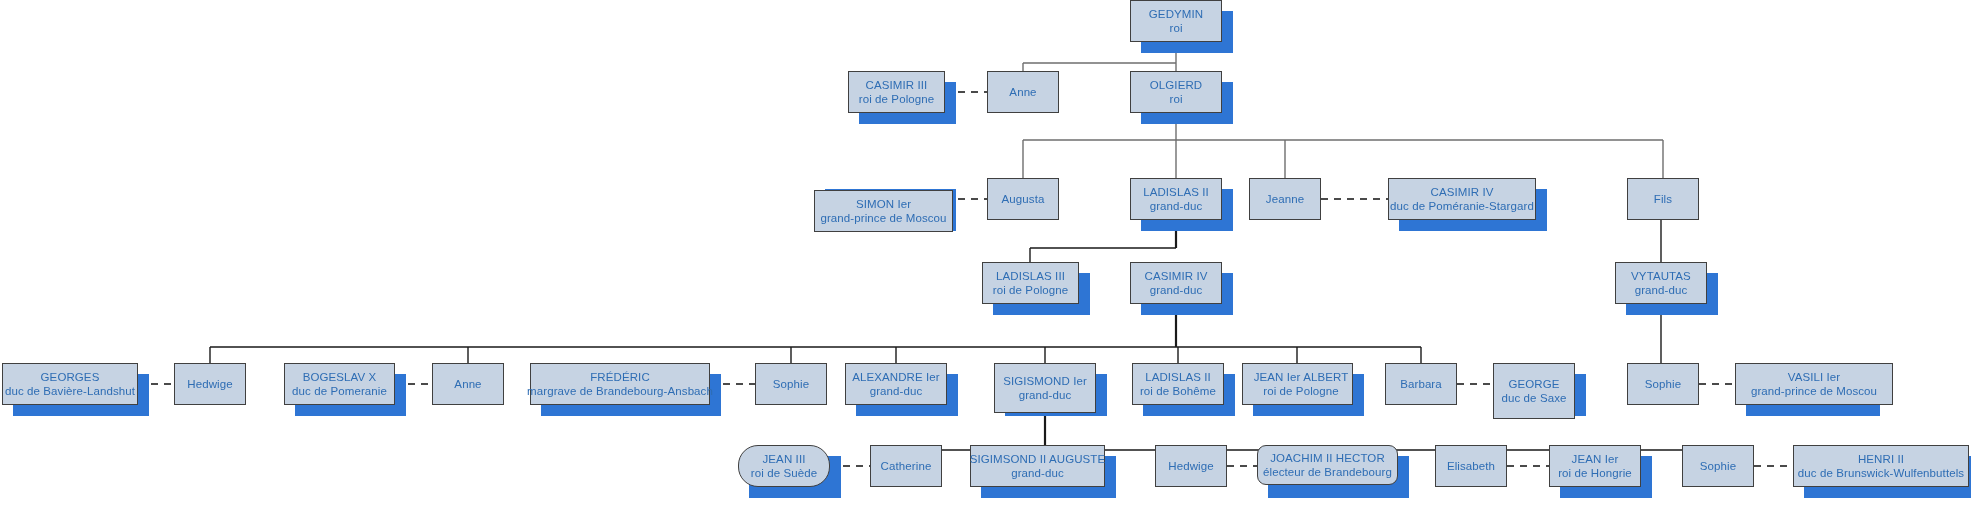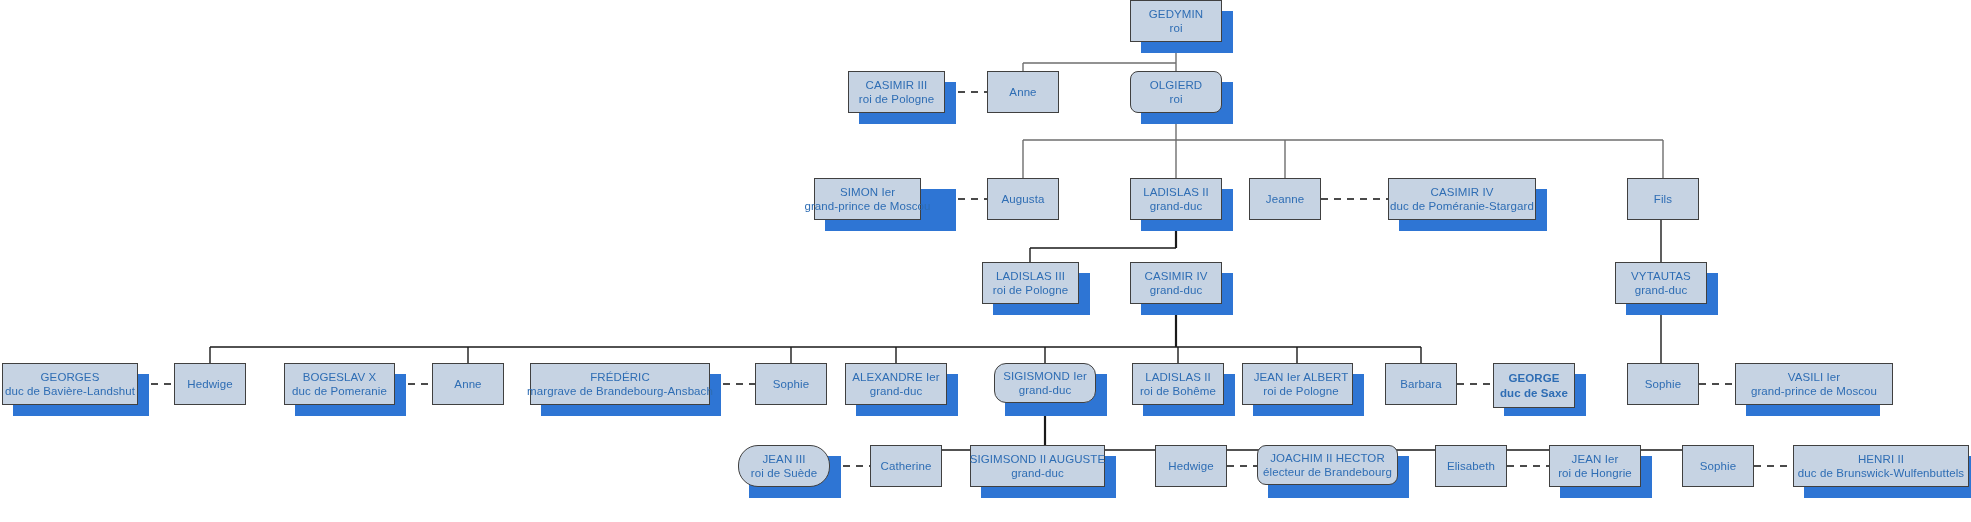--- a/index.html
+++ b/index.html
@@ -145,25 +145,25 @@
         <div class="nm">GEDYMIN</div>
         <div class="ti">roi</div>
       </div>
       <div class="node" style="left: 848px; top: 71px; width: 97px; height: 42px;">
         <div class="nm">CASIMIR III</div>
         <div class="ti">roi de Pologne</div>
       </div>
       <div class="node" style="left: 987px; top: 71px; width: 72px; height: 42px;">
         <div class="nm">Anne</div>
       </div>
-      <div class="node" style="left: 1130px; top: 71px; width: 92px; height: 42px; border-radius: 8px;">
+      <div class="node" style="left: 1130px; top: 71px; width: 92px; height: 42px;">
         <div class="nm">OLGIERD</div>
         <div class="ti">roi</div>
       </div>
-      <div class="node" style="left: 814px; top: 178px; width: 107px; height: 42px;">
+      <div class="node" style="left: 814px; top: 190px; width: 139px; height: 42px;">
         <div class="nm">SIMON Ier</div>
         <div class="ti">grand-prince de Moscou</div>
       </div>
       <div class="node" style="left: 987px; top: 178px; width: 72px; height: 42px;">
         <div class="nm">Augusta</div>
       </div>
       <div class="node" style="left: 1130px; top: 178px; width: 92px; height: 42px;">
         <div class="nm">LADISLAS II</div>
         <div class="ti">grand-duc</div>
       </div>
@@ -207,36 +207,36 @@
         <div class="nm">FRÉDÉRIC</div>
         <div class="ti">margrave de Brandebourg-Ansbach</div>
       </div>
       <div class="node" style="left: 755px; top: 363px; width: 72px; height: 42px;">
         <div class="nm">Sophie</div>
       </div>
       <div class="node" style="left: 845px; top: 363px; width: 102px; height: 42px;">
         <div class="nm">ALEXANDRE Ier</div>
         <div class="ti">grand-duc</div>
       </div>
-      <div class="node" style="left: 994px; top: 363px; width: 102px; height: 40px; border-radius: 12px;">
+      <div class="node" style="left: 994px; top: 363px; width: 102px; height: 50px;">
         <div class="nm">SIGISMOND Ier</div>
         <div class="ti">grand-duc</div>
       </div>
       <div class="node" style="left: 1132px; top: 363px; width: 92px; height: 42px;">
         <div class="nm">LADISLAS II</div>
         <div class="ti">roi de Bohême</div>
       </div>
       <div class="node" style="left: 1242px; top: 363px; width: 111px; height: 42px; padding-left: 7px;">
         <div class="nm">JEAN Ier ALBERT</div>
         <div class="ti">roi de Pologne</div>
       </div>
       <div class="node" style="left: 1385px; top: 363px; width: 72px; height: 42px;">
         <div class="nm">Barbara</div>
       </div>
-      <div class="node" style="left: 1493px; top: 363px; width: 82px; height: 45px; font-weight: bold;">
+      <div class="node" style="left: 1493px; top: 363px; width: 82px; height: 56px;">
         <div class="nm">GEORGE</div>
         <div class="ti">duc de Saxe</div>
       </div>
       <div class="node" style="left: 1627px; top: 363px; width: 72px; height: 42px;">
         <div class="nm">Sophie</div>
       </div>
       <div class="node" style="left: 1735px; top: 363px; width: 158px; height: 42px;">
         <div class="nm">VASILI Ier</div>
         <div class="ti">grand-prince de Moscou</div>
       </div>

